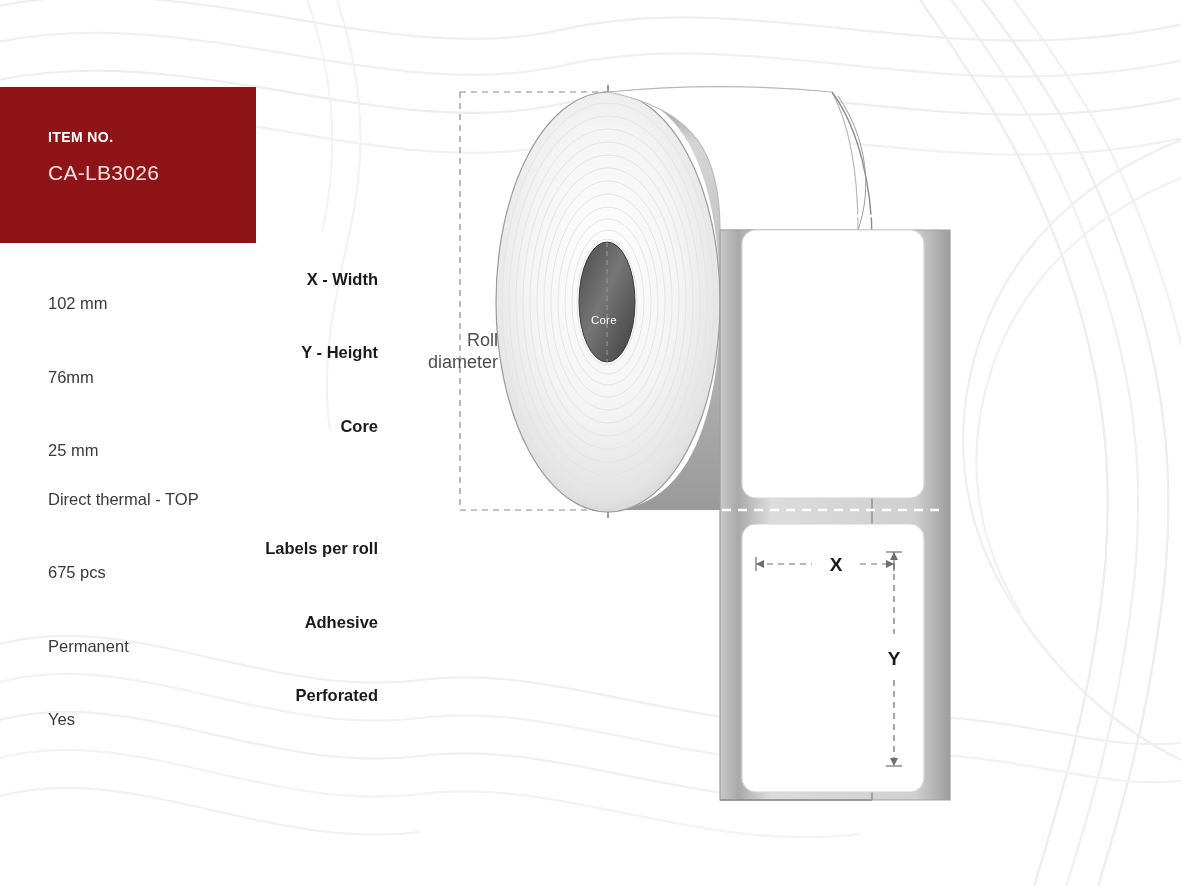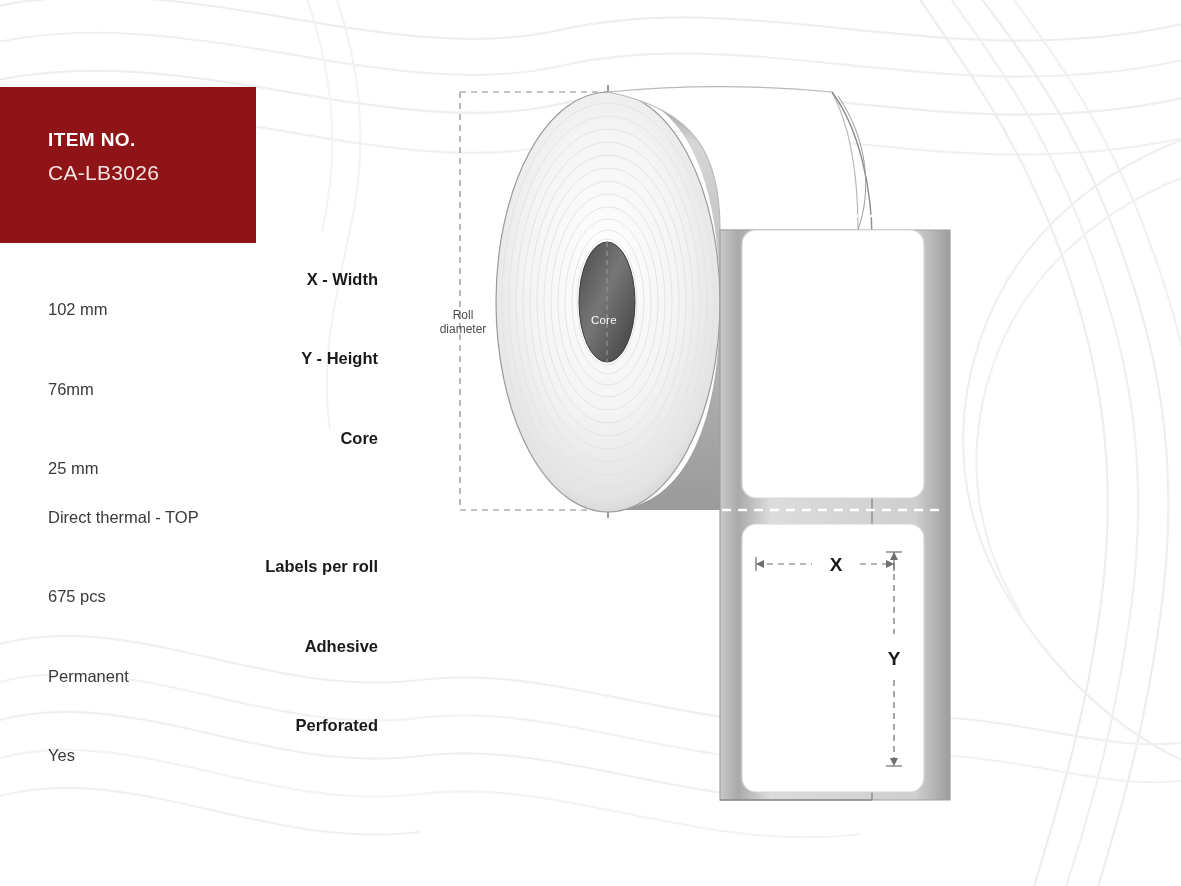--- a/index.html
+++ b/index.html
@@ -31,21 +31,21 @@
     top: 87px;
     width: 256px;
     height: 156px;
     background: #8f1418;
     z-index: 3;
   }
   .item-badge .badge-title {
     position: absolute;
     left: 48px;
     top: 42px;
-    font-size: 19px;
+    font-size: 14px;
     font-weight: bold;
     letter-spacing: 0.4px;
     color: #ffffff;
   }
   .item-badge .badge-code {
     position: absolute;
     left: 48px;
     top: 74px;
     font-size: 21px;
     font-weight: normal;
@@ -68,38 +68,39 @@
     font-weight: bold;
     color: #1a1a1a;
     line-height: 1.35;
     text-align: right;
   }
   .spec-value {
     font-size: 16.5px;
     font-weight: normal;
     color: #3a3a3a;
     line-height: 1.4;
-    margin-top: 8px;
+    margin-top: 2px;
   }
 
   
   .illustration {
     position: absolute;
     left: 420px;
     top: 40px;
     width: 620px;
     height: 820px;
     z-index: 2;
   }
   .dim-caption {
     position: absolute;
-    font-size: 12px;
+    font-size: 18px;
     color: #4d4d4d;
     line-height: 1.2;
-    text-align: center;
+    text-align: right;
+    margin-top: 22px;
   }
   .core-caption {
     position: absolute;
     font-size: 11.5px;
     color: #ffffff;
     letter-spacing: 0.2px;
   }
 </style>
 </head>
 <body>

